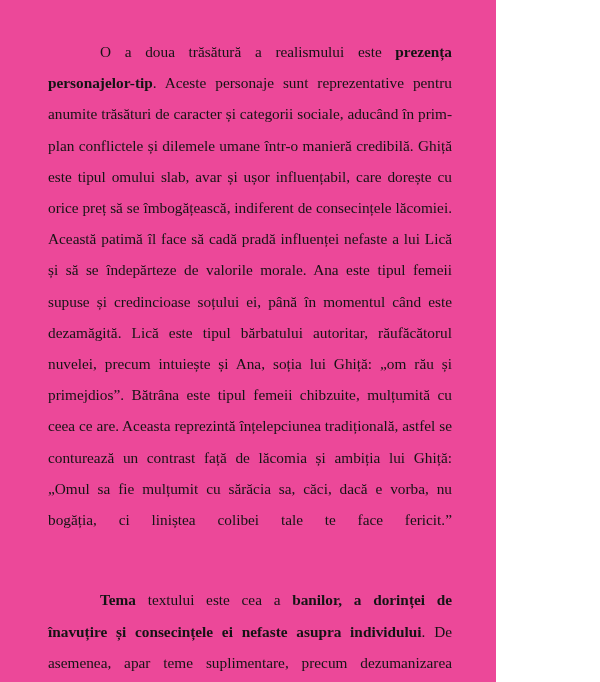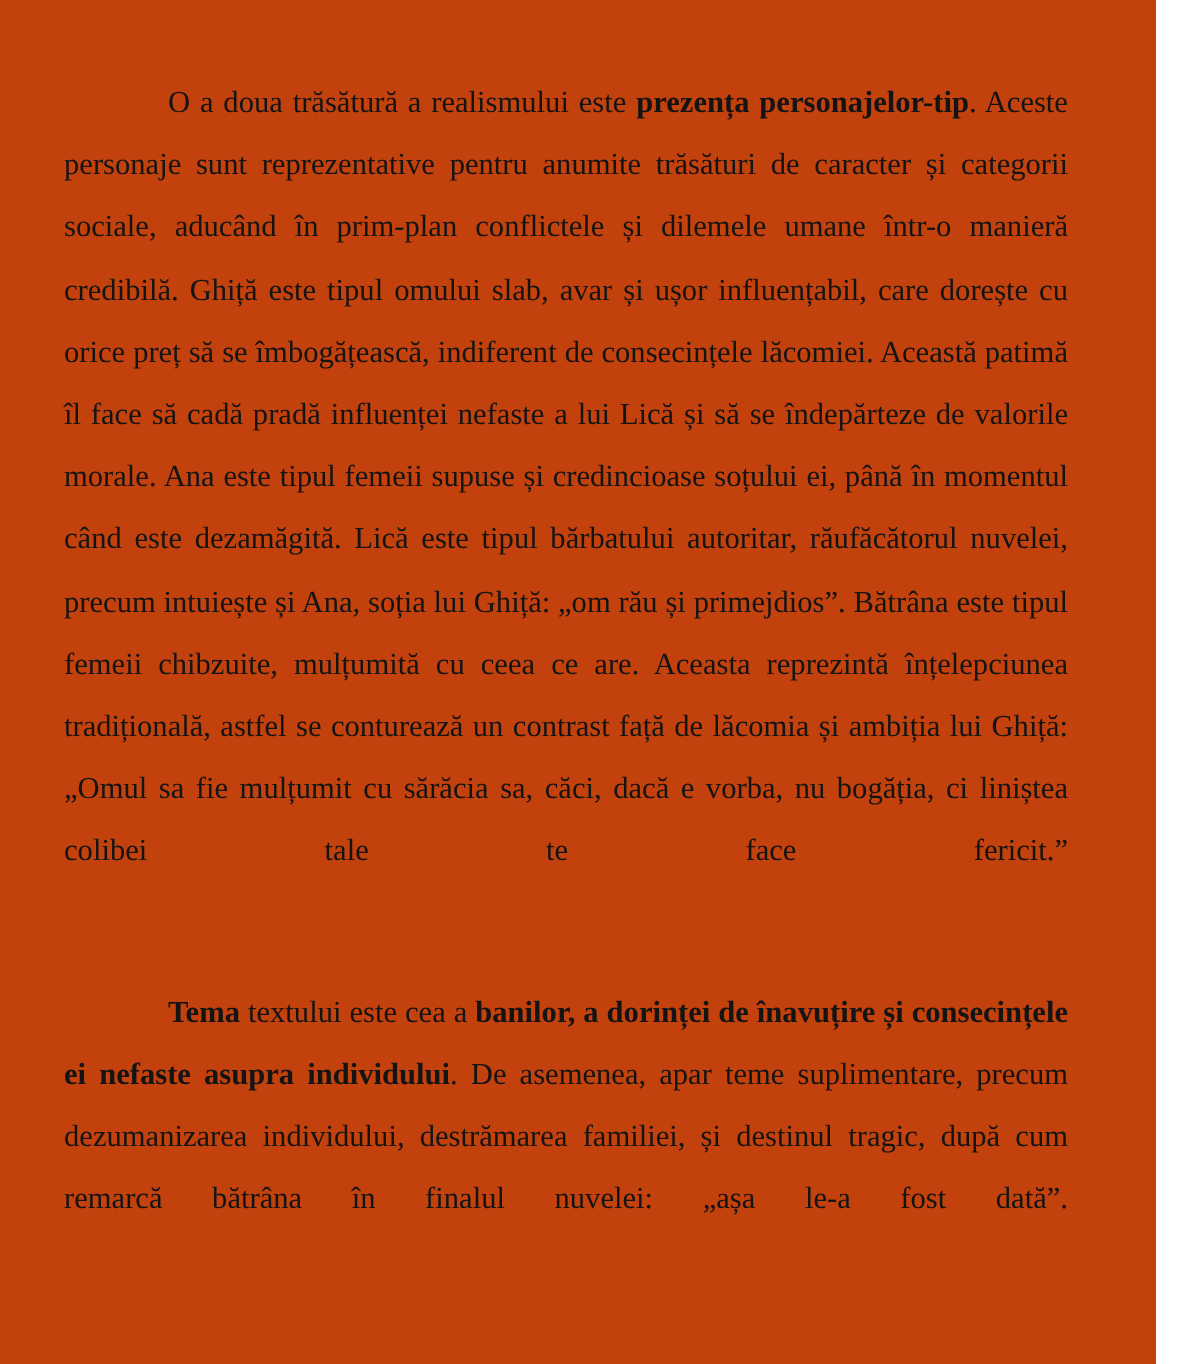--- a/index.html
+++ b/index.html
@@ -8,25 +8,25 @@
     background: #ffffff;
   }
   body {
     width: 600px;
     height: 682px;
     font-family: "Liberation Serif", serif;
     color: #1a1a1a;
     overflow: hidden;
   }
   .page {
-    width: 578px;
+    width: 496px;
     height: 682px;
     box-sizing: border-box;
-    padding: 36px 44px 20px 32px;
-    background: #c2410c;
+    padding: 36px 44px 20px 48px;
+    background: #ec4899;
   }
   .doc-body {
     font-size: 15.3px;
     line-height: 2.04;
     text-align: justify;
     text-justify: inter-word;
     color: #141414;
   }
   p.para {
     margin: 0;

